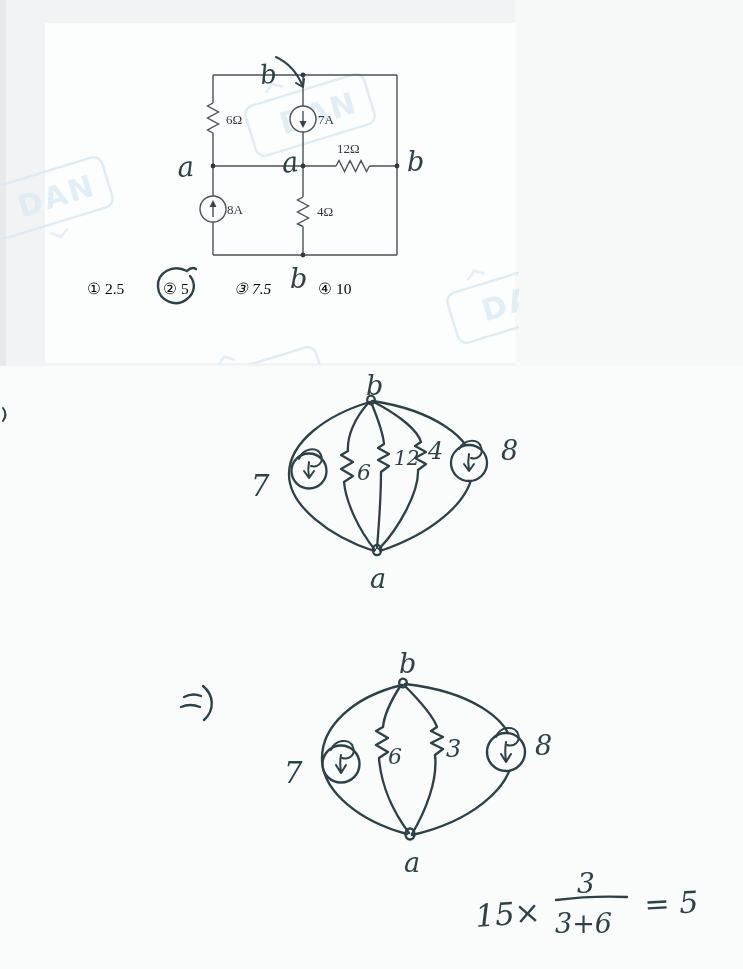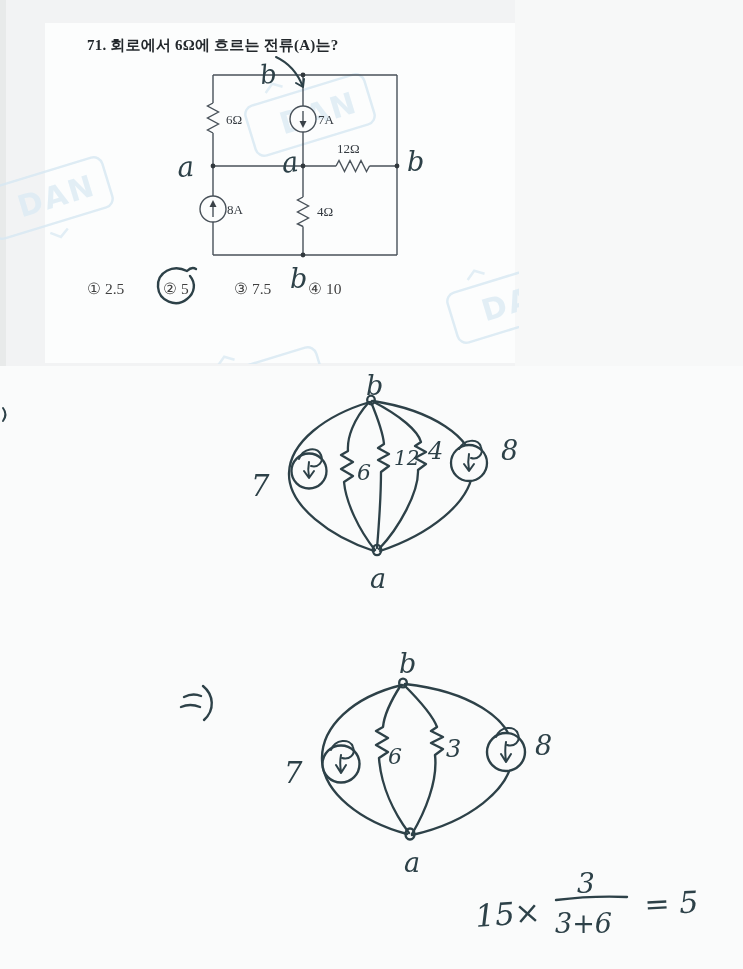--- a/index.html
+++ b/index.html
@@ -4,23 +4,23 @@
 <style>
   html,body{margin:0;padding:0;}
   body{width:743px;height:969px;overflow:hidden;background:#fafbfb;font-family:"Liberation Serif",serif;}
   .stage{position:relative;width:743px;height:969px;overflow:hidden;}
   .band-left{position:absolute;left:0;top:0;width:515px;height:366px;background:#f2f3f4;}
   .band-right{position:absolute;left:515px;top:0;width:228px;height:366px;background:#f7f8f8;}
   .edge-strip{position:absolute;left:0;top:0;width:6px;height:366px;background:#e8eaea;}
   .card{position:absolute;left:45px;top:23px;width:470px;height:340px;background:#fcfdfd;z-index:1;}
   .title{position:absolute;left:87px;top:36px;z-index:2;font-size:15px;font-weight:700;
          color:#23282c;letter-spacing:.2px;white-space:nowrap;}
-  .choice{position:absolute;top:280px;z-index:2;font-size:15.5px;color:#404040;white-space:nowrap;}
+  .choice{position:absolute;top:280px;z-index:2;font-size:15.5px;color:#000000;white-space:nowrap;}
   .choice .mk{margin-right:4px;}
-  #c1{left:87px;} #c2{left:163px;text-align:center;} #c3{left:234px;} #c4{left:308px;}
+  #c1{left:87px;} #c2{left:163px;text-align:center;} #c3{left:234px;font-style:italic;} #c4{left:318px;}
   svg.scene{position:absolute;left:0;top:0;z-index:5;pointer-events:none;}
   .wm{opacity:.8;}
   .wm rect{fill:none;stroke:#d7e8f3;stroke-width:2.5;}
   .wm text{font-family:"DejaVu Sans",sans-serif;font-weight:bold;font-size:30px;fill:#dcebf4;letter-spacing:2px;}
   .wm .caret{fill:none;stroke:#dcebf4;stroke-width:2.5;}
   .print{stroke:#49525a;stroke-width:1.4;fill:none;}
   .printfill{fill:#fcfdfd;stroke:#49525a;stroke-width:1.4;}
   .plabel{font-family:"Liberation Serif",serif;font-size:13px;fill:#343a40;}
   .phead{fill:#3a4147;stroke:none;}
   .ink{stroke:#2d4148;fill:none;stroke-linecap:round;stroke-linejoin:round;}
@@ -30,21 +30,20 @@
 </style>
 </head>
 <body>
 
 <div class="stage">
   <div class="band-left"></div>
   <div class="band-right"></div>
   <div class="edge-strip"></div>
   <div class="card"></div>
 
-  <div class="title">71. 회로에서 6Ω에 흐르는 전류(A)는?</div>
 
   <div class="choice" id="c1"><span class="mk">①</span><span>2.5</span></div>
   <div class="choice" id="c2"><span class="mk">②</span><span>5</span></div>
   <div class="choice" id="c3"><span class="mk">③</span><span>7.5</span></div>
   <div class="choice" id="c4"><span class="mk">④</span><span>10</span></div>
 
   <svg class="scene" width="743" height="969" viewBox="0 0 743 969">
     <defs>
       <clipPath id="cardclip">
           <rect x="45" y="23" width="474" height="341"></rect>

